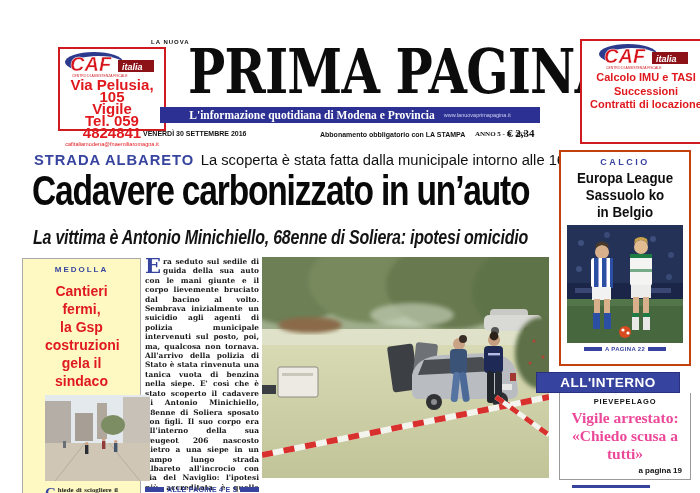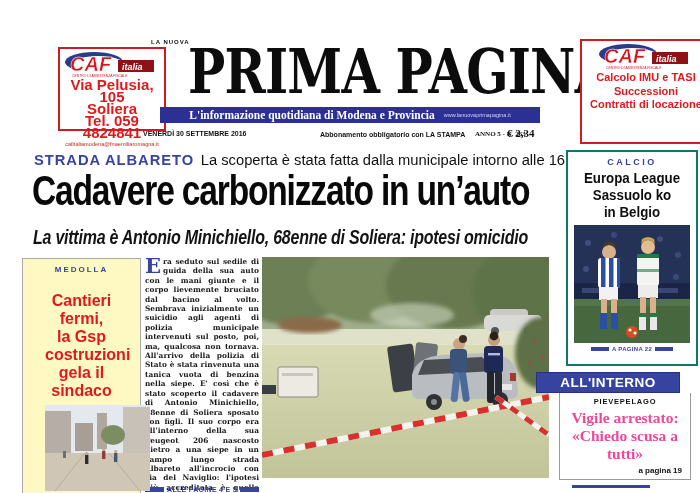--- a/index.html
+++ b/index.html
@@ -51,32 +51,32 @@
     color:#3644a0; font-weight:bold; font-size:7px; letter-spacing:.3px; white-space:nowrap; }
   .pageref .bar { height:5px; width:24px; background:#3644a0; }
   .lead-col .pageref { position:absolute; bottom:1px; left:0; right:0; }
 
   .main-photo { position:absolute; left:262px; top:257px; width:287px; height:221px; }
 
   
   .medolla-box { position:absolute; left:22px; top:258px; width:119px; height:290px;
     border:1px solid #a9a9a9; padding:6px 22px 4px; background:#fef9c3; }
   .medolla-label { text-align:center; color:#3644a0; font-weight:bold; font-size:8px; letter-spacing:2px; }
-  .medolla-headline { margin-top:18px; text-align:center; color:#e0191f; font-weight:bold;
-    font-size:16px; line-height:18px; }
+  .medolla-headline { margin-top:8px; text-align:center; color:#e0191f; font-weight:bold;
+    font-size:14px; line-height:18px; }
   .medolla-headline span { display:block; }
   .medolla-photo { display:block; margin:5px auto 5px; }
   .medolla-body { font-family:"Liberation Serif", serif; font-weight:bold; font-size:6.9px;
     line-height:8.6px; text-align:justify; color:#222; }
   .dropcap-s { float:left; color:#3644a0; font-family:"Liberation Serif", serif; font-weight:bold;
     font-size:15px; line-height:14px; margin-right:2px; }
 
   
   .calcio-box { position:absolute; left:559px; top:150px; width:132px; height:216px;
-    border:2px solid #0f766e; padding:5px 5px 3px; background:#fff;margin-left:7px; }
+    border:2px solid #c2410c; padding:5px 5px 3px; background:#fff; }
   .calcio-label { text-align:center; color:#3644a0; font-weight:bold; font-size:9px; letter-spacing:2.5px; }
   .calcio-headline { margin-top:3px; text-align:center; font-weight:bold; font-size:14px;
     line-height:17px; color:#0e0e0e; transform:scaleX(.95); }
   .calcio-headline span { display:block; }
   .calcio-photo { display:block; margin:4px auto 3px; }
   .calcio-box .pageref { font-size:6px; }
   .calcio-box .pageref .bar { width:18px; height:4px; }
 
   
   .interno-bar { position:absolute; left:536px; top:372px; width:144px; height:21px; background:#3644a0;
@@ -99,21 +99,21 @@
     <svg class="caf-logo" width="96" height="28" viewBox="0 0 96 28">
       <ellipse cx="30" cy="11" rx="29" ry="10" fill="#2b3a8c"></ellipse>
       <ellipse cx="34" cy="14" rx="27" ry="9" fill="#ffffff"></ellipse>
       <text x="6" y="20" font-family="Liberation Sans, sans-serif" font-size="20" font-weight="bold" font-style="italic" fill="#d8131b" stroke="#ffffff" stroke-width="0.4">CAF</text>
       <rect x="54" y="9" width="36" height="12" fill="#8c1218"></rect>
       <text x="58" y="18.5" font-family="Liberation Sans, sans-serif" font-size="9" font-weight="bold" font-style="italic" fill="#ffffff">italia</text>
       <text x="8" y="26" font-family="Liberation Sans, sans-serif" font-size="3.4" fill="#cf1a20">CENTRO DI ASSISTENZA FISCALE</text>
     </svg>
     <div class="caf-lines">
       <div>Via Pelusia, 105</div>
-      <div>Soliera</div>
+      <div>Vigile</div>
       <div>Tel. 059 4824841</div>
     </div>
     <div class="caf-email">cafitaliamodena@fnaemiliaromagna.it</div>
   </div>
 
   <div class="masthead-over">LA NUOVA</div>
   <div class="masthead-title">PRIMA PAGINA</div>
 
   <div class="tagline-bar">
     <span class="tagline-text">L'informazione quotidiana di Modena e Provincia</span>

